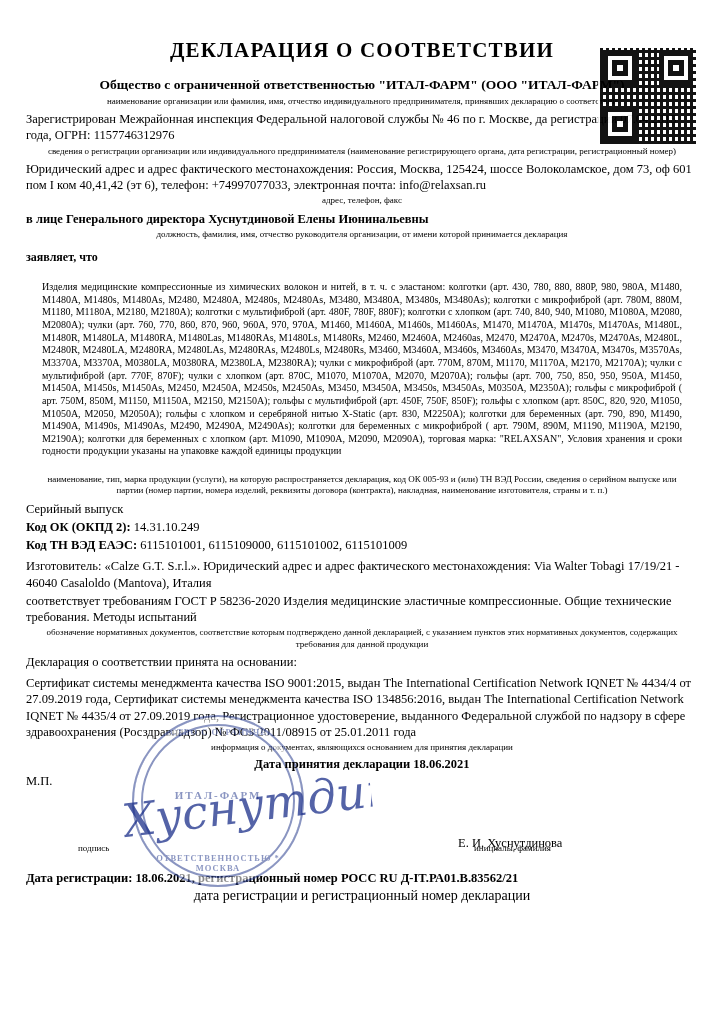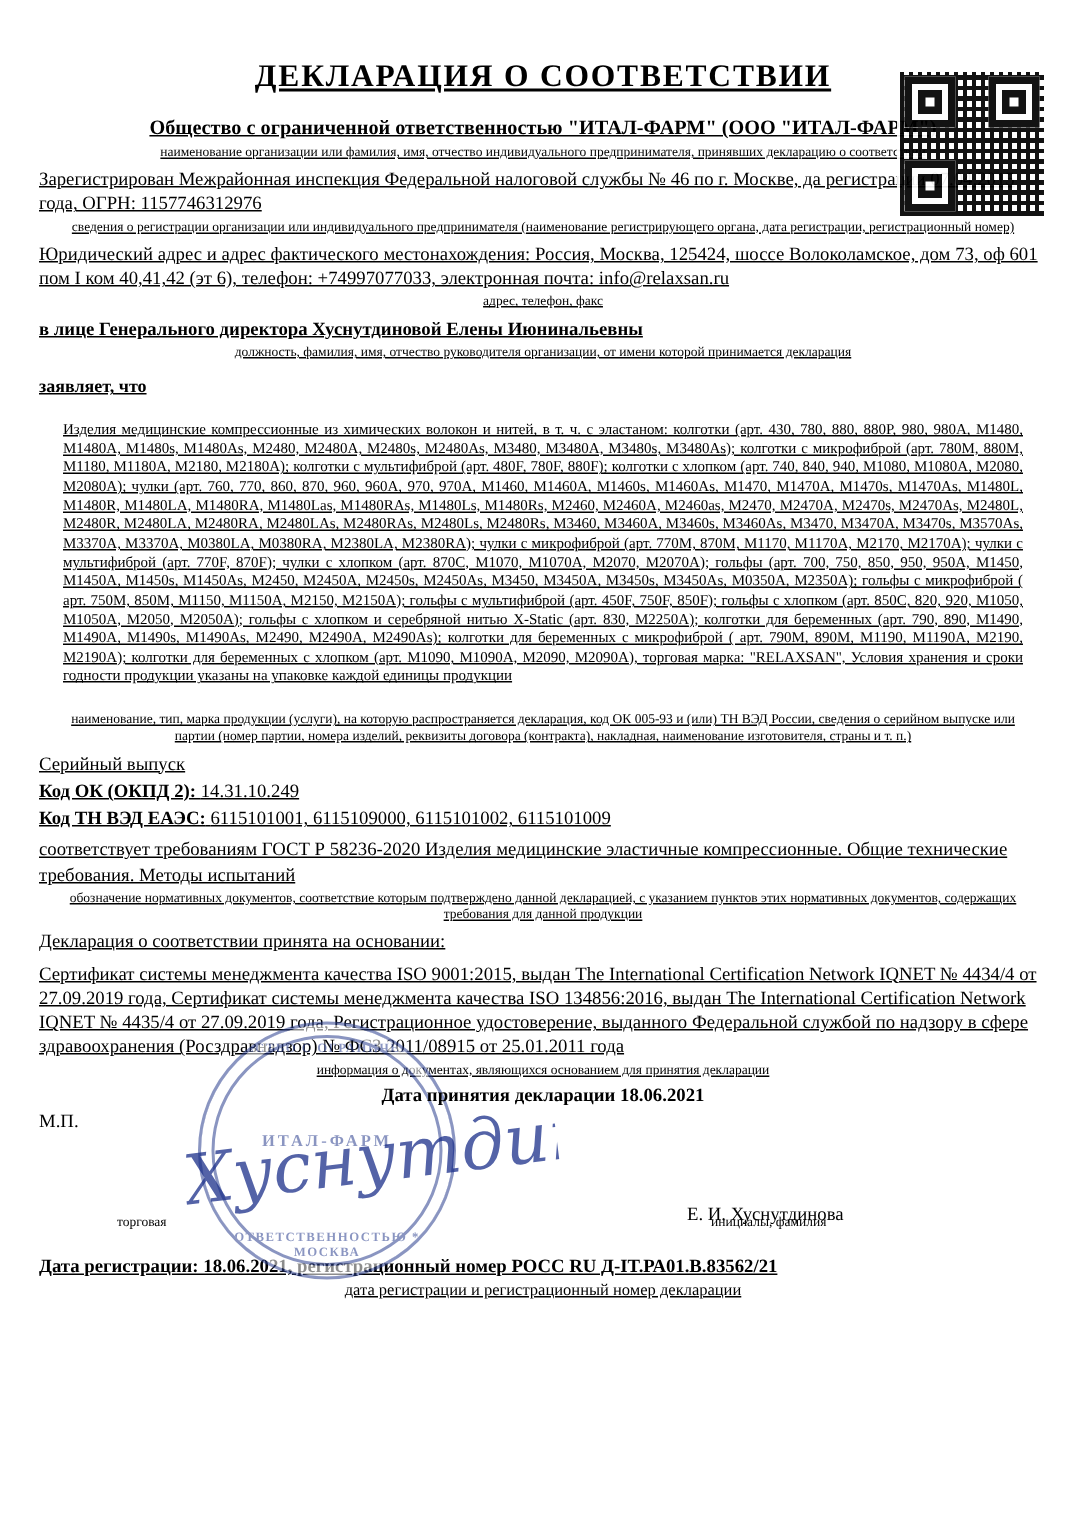--- a/index.html
+++ b/index.html
@@ -14,21 +14,20 @@
     color: #000000;
     position: relative;
     overflow: hidden;
   }
   .page {
     position: relative;
     width: 724px;
     height: 984px;
     box-sizing: border-box;
     padding: 38px 26px 10px 26px;
-    text-decoration: underline;
   }
   .title {
     text-align: center;
     font-size: 21px;
     font-weight: bold;
     letter-spacing: 1.2px;
     margin: 0 0 14px 0;
   }
   .org-line {
     text-align: center;
@@ -162,21 +161,21 @@
     white-space: nowrap;
     overflow: hidden;
   }
   .reg-line {
     font-size: 12.5px;
     font-weight: bold;
     margin-top: 2px;
   }
   .footnote {
     text-align: center;
-    font-size: 11px;
+    font-size: 14px;
     margin-top: 2px;
   }
   .date-line {
     font-size: 12.5px;
     font-weight: bold;
     margin-top: 8px;
     text-align: center;
   }
 </style>
 </head>
@@ -214,20 +213,21 @@
     <span>14.31.10.249</span>
   </div>
 
   <div class="block">
     <span class="bold">Код ТН ВЭД ЕАЭС:</span>
     <span>6115101001, 6115109000, 6115101002, 6115101009</span>
   </div>
 
   <div class="spacer-xs"></div>
 
+  <div class="block">Изготовитель: «Calze G.T. S.r.l.». Юридический адрес и адрес фактического местонахождения: Via Walter Tobagi 17/19/21 - 46040 Casaloldo (Mantova), Италия</div>
   <div class="block">соответствует требованиям ГОСТ Р 58236-2020 Изделия медицинские эластичные компрессионные. Общие технические требования. Методы испытаний</div>
   <div class="caption">обозначение нормативных документов, соответствие которым подтверждено данной декларацией, с указанием пунктов этих нормативных документов, содержащих требования для данной продукции</div>
 
   <div class="block">Декларация о соответствии принята на основании:</div>
   <div class="spacer-xs"></div>
   <div class="block">Сертификат системы менеджмента качества ISO 9001:2015, выдан The International Certification Network IQNET № 4434/4 от 27.09.2019 года, Сертификат системы менеджмента качества ISO 134856:2016, выдан The International Certification Network IQNET № 4435/4 от 27.09.2019 года, Регистрационное удостоверение, выданного Федеральной службой по надзору в сфере здравоохранения (Росздравнадзор) № ФСЗ 2011/08915 от 25.01.2011 года</div>
   <div class="caption">информация о документах, являющихся основанием для принятия декларации</div>
 
   <div class="sig-area">
     <div class="stamp">
@@ -239,21 +239,21 @@
     <div style="position:absolute; top:0; left:0; right:0;">
       <div class="date-line" style="margin-top:0;">Дата принятия декларации 18.06.2021</div>
       <div class="mp">М.П.</div>
     </div>
 
     <div class="signature">Хуснутдинова</div>
 
     <div class="sig-name">Е. И. Хуснутдинова</div>
 
     <div class="sig-labels">
-      <span class="sig-label-left">торговая</span>
+      <span class="sig-label-left">подпись</span>
       <span class="sig-label-right">инициалы, фамилия</span>
     </div>
   </div>
 
   <div class="reg-line">Дата регистрации: 18.06.2021, регистрационный номер РОСС RU Д-IT.РА01.В.83562/21</div>
   <div class="footnote">дата регистрации и регистрационный номер декларации</div>
 
 </div>
 
 </body></html>

